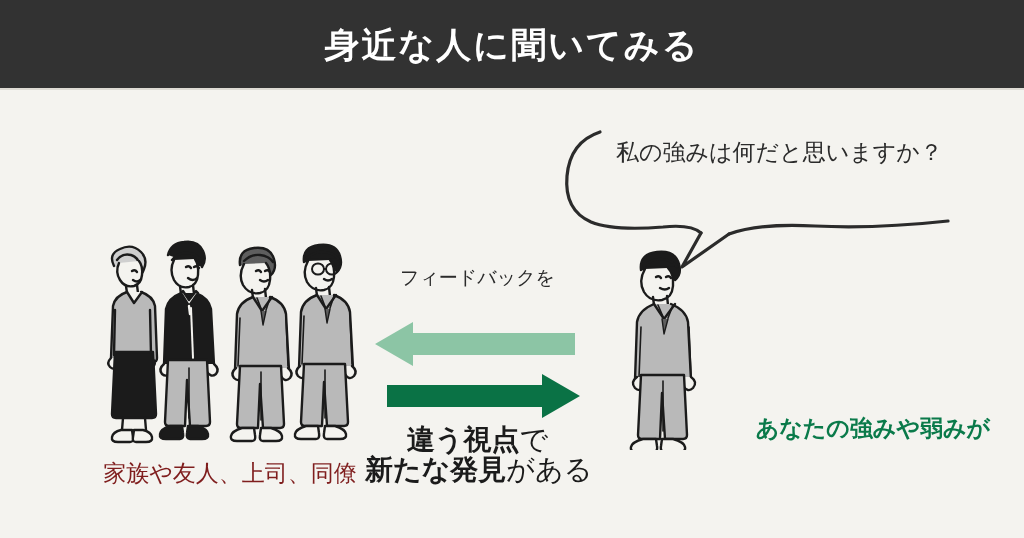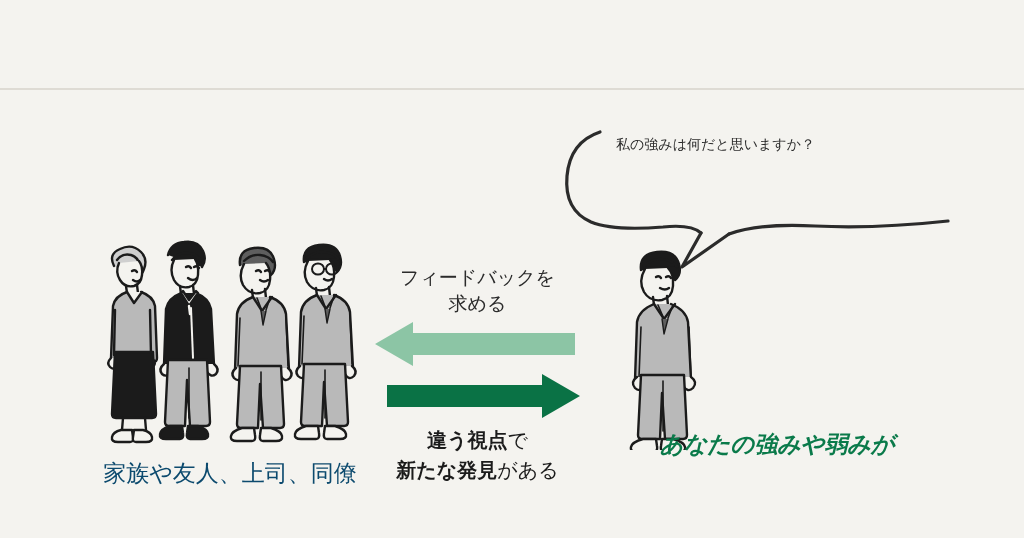--- a/index.html
+++ b/index.html
@@ -78,24 +78,25 @@
     height: 160px;
     overflow: visible;
   }
   #speech-bubble-text {
     position: absolute;
     left: 60px;
     top: 8px;
     width: 360px;
   }
   .bubble-line {
-    font-size: 14px;
+    font-size: 23px;
     color: #2b2b2b;
     line-height: 33px;
     white-space: nowrap;
+    margin-top: 8px;
   }
 
   
   #arrow-block {
     position: absolute;
     left: 370px;
     top: 175px;
     width: 215px;
     height: 270px;
   }
@@ -127,51 +128,50 @@
     height: 48px;
   }
   #arrow-label-bottom {
     position: absolute;
     left: -5px;
     top: 160px;
     width: 225px;
     text-align: center;
   }
   .arrow-label-line-bottom {
-    font-size: 20px;
+    font-size: 28px;
     color: #1b1b1b;
     line-height: 30px;
     white-space: nowrap;
   }
   .arrow-label-line-bottom b {
     font-weight: bold;
   }
 
   
   #caption-group {
     position: absolute;
     left: 40px;
     top: 368px;
     width: 380px;
     text-align: center;
   }
   #caption-group-text {
     font-size: 23px;
-    color: #0c4a6e;
+    color: #7f1d1d;
     line-height: 30px;
     white-space: nowrap;
   }
 
   #caption-self {
     position: absolute;
     left: 660px;
-    top: 338px;
+    top: 322px;
     width: 330px;
-    text-align: left;
-    font-style: italic;
+    text-align: right;
   }
   .caption-self-line {
     font-size: 23px;
     font-weight: bold;
     color: #0a7a4a;
     line-height: 33px;
     white-space: nowrap;
   }
 
   
@@ -188,20 +188,23 @@
     top: 155px;
     width: 125px;
     height: 205px;
   }
 </style>
 </head>
 <body>
 
 <div id="slide">
 
+  <div id="header-bar">
+    <div id="header-title">身近な人に聞いてみる</div>
+  </div>
   <div id="header-rule"></div>
 
   <div id="stage">
 
     <div id="people-group">
       <svg width="280" height="215" viewBox="0 0 280 215" xmlns="http://www.w3.org/2000/svg">
         <g stroke="#1b1b1b" stroke-width="2.4" stroke-linecap="round" stroke-linejoin="round" fill="none">
 
           <g>
 
@@ -330,21 +333,20 @@
           </g>
 
         </g>
       </svg>
     </div>
 
     <div id="arrow-block">
 
       <div id="arrow-label-top">
         <div class="arrow-label-line-top">フィードバックを</div>
-        <div class="arrow-label-line-top">求める</div>
       </div>
 
       <div id="arrow-left-wrap">
         <svg width="200" height="48" viewBox="0 0 200 48" xmlns="http://www.w3.org/2000/svg">
           <path d="M0 24 L38 2 L38 13 L200 13 L200 35 L38 35 L38 46 Z" fill="#8cc5a5"></path>
         </svg>
       </div>
 
       <div id="arrow-right-wrap">
         <svg width="205" height="48" viewBox="0 0 205 48" xmlns="http://www.w3.org/2000/svg">

